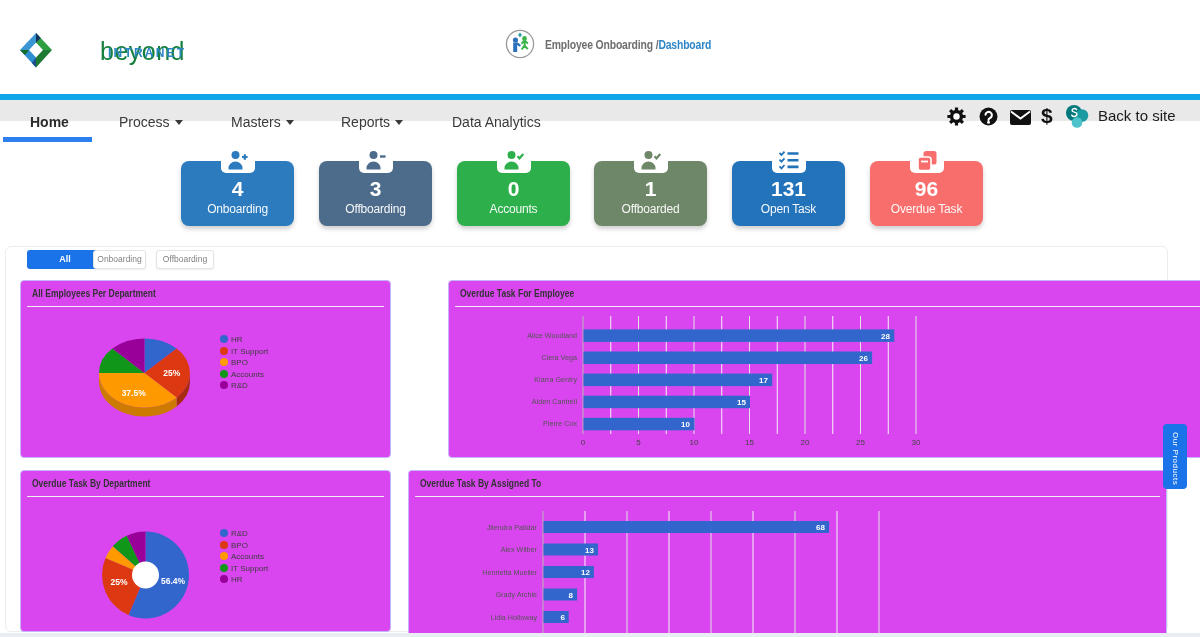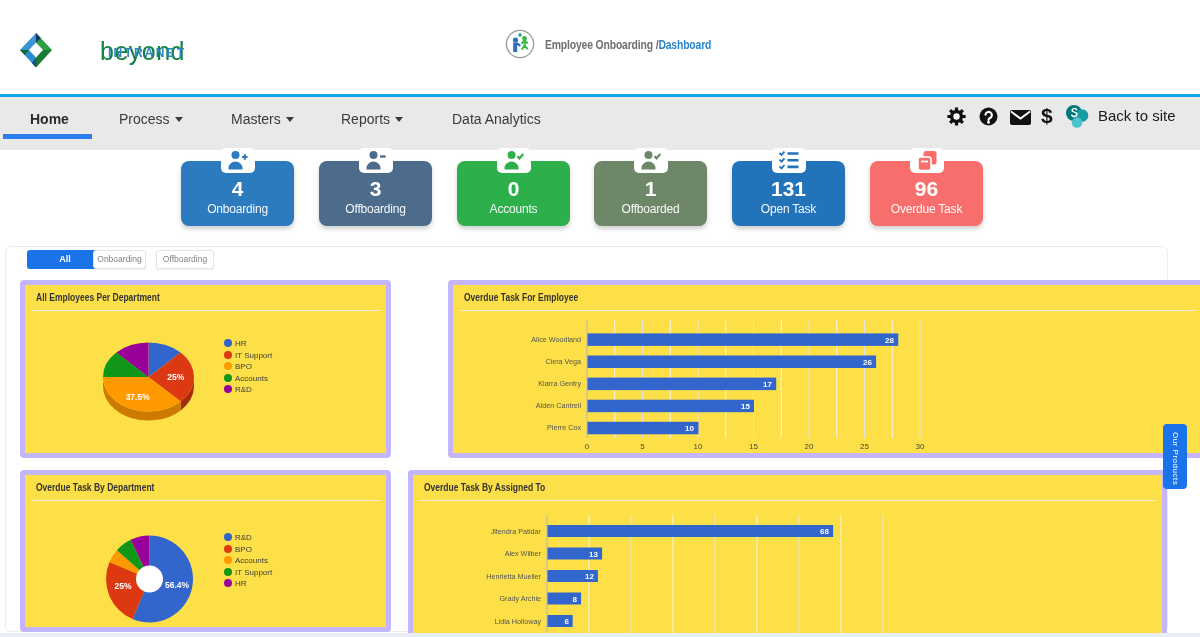--- a/index.html
+++ b/index.html
@@ -7,39 +7,39 @@
   font-family:"Liberation Sans", sans-serif; position:relative; }
 .abs { position:absolute; }
 
 
 #logotext { left:55px; top:37px; color:#15803d; font-size:25px; letter-spacing:0.5px;margin-left:45px; }
 #logosub { left:96px; top:46px; color:#2d87c5; font-size:12px; letter-spacing:2.2px; font-weight:bold;padding-left:12px; }
 #crumbwrap { left:505px; top:29px; }
 #crumb { left:545px; top:37px; font-size:13px; font-weight:bold; color:#6e6e6e; transform:scaleX(0.80); transform-origin:0 0; letter-spacing:-0.2px; white-space:nowrap; }
 #crumb b { color:#2d86c7; }
 
-#nav { left:0; top:94px; width:1200px; height:56px; background:#e9e9e9; border-top:3px solid #0ea5e9; }
+#nav { left:0; top:94px; width:1200px; height:27px; background:#e9e9e9; border-top:6px solid #0ea5e9; }
 .navitem { position:absolute; top:14px; font-size:14px; color:#3a3a3a; }
 .caret { display:inline-block; width:0; height:0; border-left:4px solid transparent; border-right:4px solid transparent; border-top:5px solid #3a3a3a; margin-left:5px; vertical-align:2px; }
 #homeul { position:absolute; left:3px; top:37px; width:89px; height:5px; background:#2d7ff0; }
 .nico { position:absolute; top:107px; }
 #backsite { left:1098px; top:107px; font-size:15px; color:#1b1b1b; position:absolute; }
 
 .card { position:absolute; top:161px; width:113px; height:65px; border-radius:8px; color:#fff; text-align:center; box-shadow:0 3px 4px rgba(120,120,120,0.35); }
 .card .num { margin-top:17px; font-size:21px; font-weight:bold; line-height:21px; }
 .card .lbl { font-size:12px; margin-top:3px; opacity:0.95; letter-spacing:-0.2px; }
 .notch { position:absolute; left:50%; margin-left:-17px; top:-13px; width:34px; height:25px; background:#fff; border-radius:5px; }
 .notch svg { position:absolute; left:6px; top:2px; }
 
 #wrap { left:5px; top:246px; width:1163px; height:386px; background:#fff; border:1px solid #ececec; border-radius:6px; }
 .fbtn { position:absolute; top:250px; height:19px; font-size:9px; border-radius:3px; text-align:center; }
 #ball { left:27px; width:76px; background:#1a73e8; color:#fff; line-height:19px; font-weight:bold;}
 #bon  { left:93px; width:53px; background:#fff; border:1px solid #e4e4e4; color:#828282; font-size:8.5px; line-height:17px; box-shadow:0 1px 2px rgba(0,0,0,0.07);}
 #boff { left:156px; width:58px; background:#fff; border:1px solid #e4e4e4; color:#828282; font-size:8.5px; line-height:17px; box-shadow:0 1px 2px rgba(0,0,0,0.07);}
-.panel { position:absolute; background:#fde047; border:5px solid #c4b5fd; border-radius:4px; overflow:hidden; }
+.panel { position:absolute; background:#d946ef; border:1px solid #c4b5fd; border-radius:4px; overflow:hidden; }
 .ptitle { position:absolute; left:11px; top:7px; font-size:10px; font-weight:bold; color:#333; transform:scaleX(0.85); transform-origin:0 0; white-space:nowrap; }
 .pdiv { position:absolute; left:6px; right:6px; top:25px; border-top:1px solid #efefef; }
 #p1 { left:20px; top:280px; width:371px; height:178px; }
 #p2 { left:408px; top:280px; width:759px; height:178px;margin-left:40px; }
 #p3 { left:20px; top:470px; width:371px; height:162px; }
 #p4 { left:408px; top:470px; width:759px; height:167px; border-bottom:none; }
 
 .leg { position:absolute; font-size:8px; color:#3c3c3c; }
 .leg div { height:11.5px; line-height:11.5px; }
 .dot { display:inline-block; width:8px; height:8px; border-radius:50%; margin-right:3px; vertical-align:-1px; }

